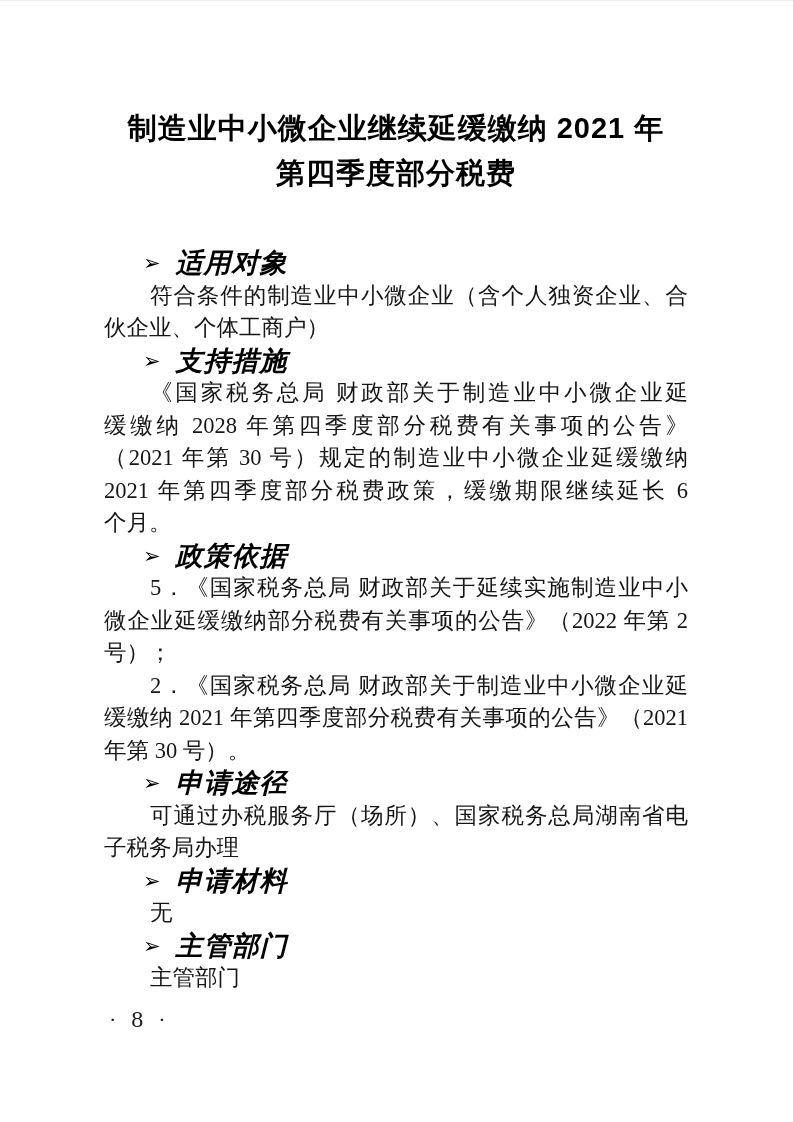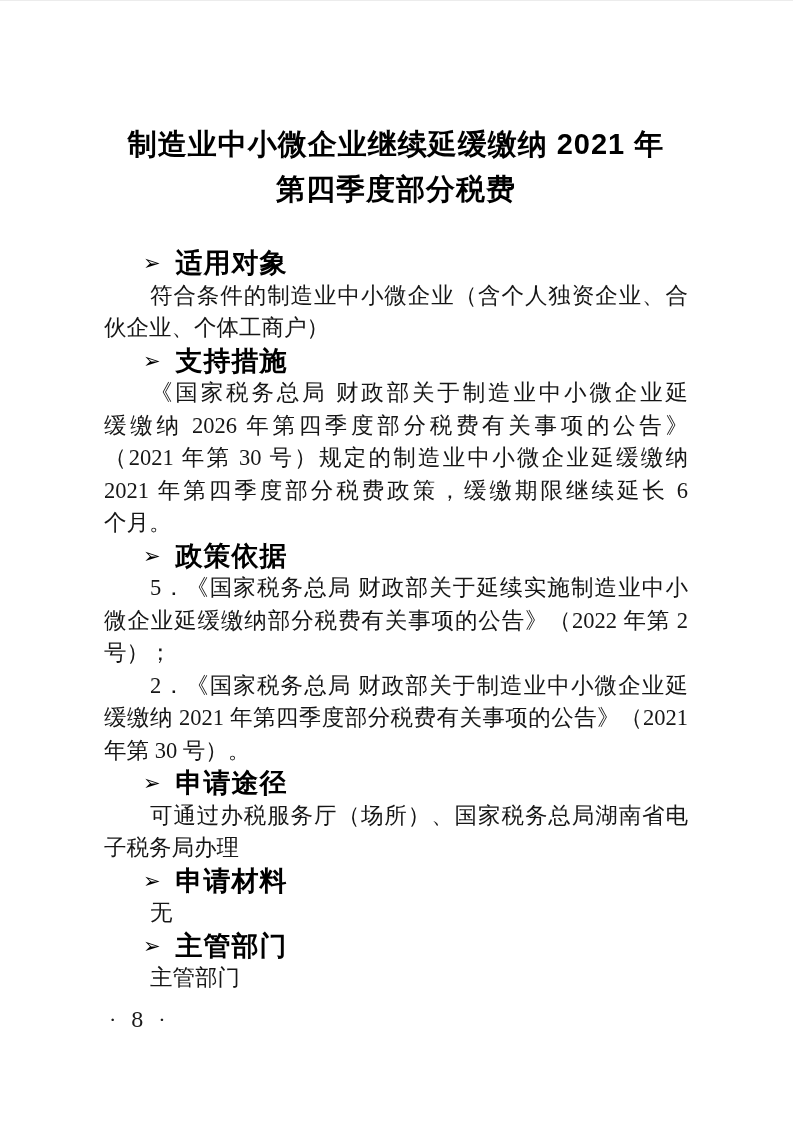--- a/index.html
+++ b/index.html
@@ -14,21 +14,21 @@
     background: #ffffff;
     overflow: hidden;
     font-family: "Liberation Serif", "DejaVu Serif", serif;
     color: #161616;
     box-shadow: inset 0 1px 0 #ececec;
   }
   .title {
     position: absolute;
     left: 104px;
     width: 584px;
-    top: 122px;
+    top: 106px;
     text-align: center;
     font-family: "Liberation Sans", "DejaVu Sans", sans-serif;
     font-weight: 700;
     font-size: 29px;
     line-height: 45px;
     color: #000000;
     letter-spacing: 1px;
     white-space: nowrap;
   }
   .doc-body {
@@ -41,20 +41,21 @@
   }
   .h-line {
     height: 32.5px;
     padding-left: 39px;
     font-family: "Liberation Sans", "DejaVu Sans", sans-serif;
     font-weight: 700;
     font-size: 27px;
     color: #000000;
     letter-spacing: 1px;
     white-space: nowrap;
+    font-style: italic;
   }
   .h-line .arrow {
     display: inline-block;
     font-family: "DejaVu Sans", sans-serif;
     font-weight: 400;
     font-size: 21px;
     margin-right: 15px;
     transform: translateY(-2px);
     letter-spacing: 0;
   }
@@ -88,21 +89,21 @@
     <div>制造业中小微企业继续延缓缴纳 2021 年</div>
     <div>第四季度部分税费</div>
   </div>
 
   <div class="doc-body">
       <div class="h-line"><span class="arrow">➢</span><span>适用对象</span></div>
       <div class="b-line first">符合条件的制造业中小微企业（含个人独资企业、合</div>
       <div class="b-line end">伙企业、个体工商户）</div>
       <div class="h-line"><span class="arrow">➢</span><span>支持措施</span></div>
       <div class="b-line first">《国家税务总局 财政部关于制造业中小微企业延</div>
-      <div class="b-line mid">缓缴纳 2026 年第四季度部分税费有关事项的公告》</div>
+      <div class="b-line mid">缓缴纳 2028 年第四季度部分税费有关事项的公告》</div>
       <div class="b-line mid">（2021 年第 30 号）规定的制造业中小微企业延缓缴纳</div>
       <div class="b-line mid">2021 年第四季度部分税费政策，缓缴期限继续延长 6</div>
       <div class="b-line end">个月。</div>
       <div class="h-line"><span class="arrow">➢</span><span>政策依据</span></div>
       <div class="b-line first">5．《国家税务总局 财政部关于延续实施制造业中小</div>
       <div class="b-line mid">微企业延缓缴纳部分税费有关事项的公告》（2022 年第 2</div>
       <div class="b-line end">号）；</div>
       <div class="b-line first">2．《国家税务总局 财政部关于制造业中小微企业延</div>
       <div class="b-line mid">缓缴纳 2021 年第四季度部分税费有关事项的公告》（2021</div>
       <div class="b-line end">年第 30 号）。</div>

